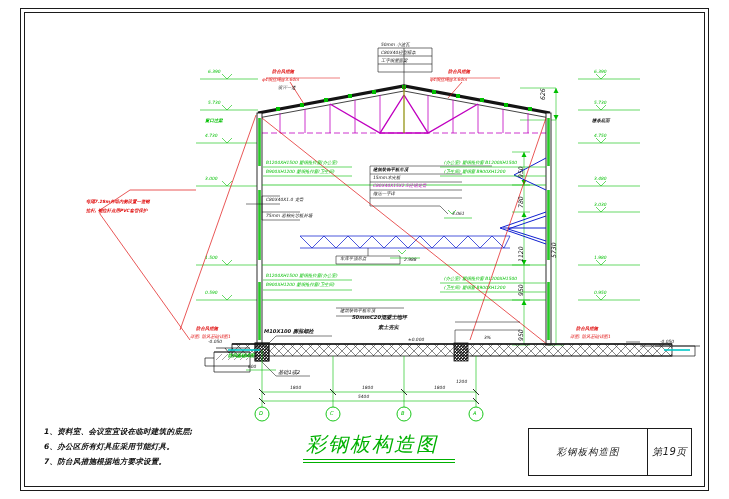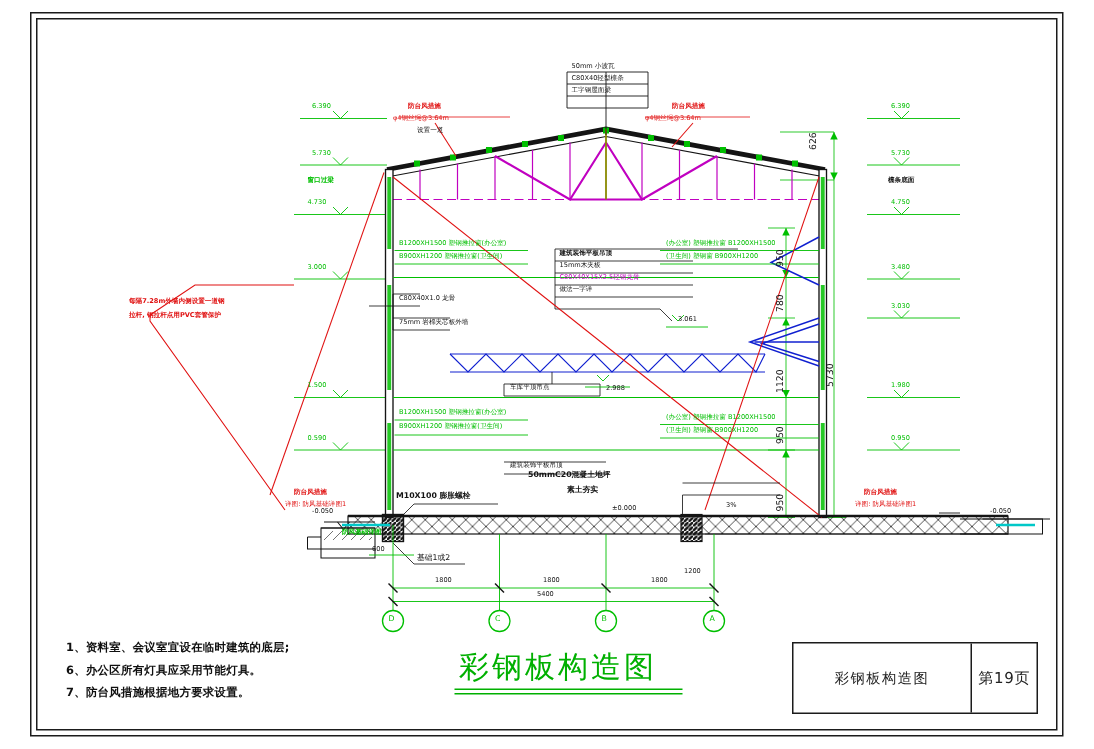--- a/index.html
+++ b/index.html
@@ -3,20 +3,21 @@
 <meta charset="utf-8">
 <style>
   html,body{margin:0;padding:0;background:#ffffff;}
   body{
     width:729px;height:499px;overflow:hidden;position:relative;
     font-family:"DejaVu Sans","Liberation Sans",sans-serif;
   }
   #sheet{
     position:absolute;left:0;top:0;width:729px;height:409px;
     background:#fff;
+    font-style:italic;
   }
   .frame-outer{
     position:absolute;left:20px;top:8px;width:689px;height:483px;
     border:1.6px solid #1b1b1b;box-sizing:border-box;
   }
   .frame-inner{
     position:absolute;left:24px;top:12px;width:681px;height:475px;
     border:0.8px solid #1b1b1b;box-sizing:border-box;
   }
   svg#dwg{position:absolute;left:0;top:0;width:729px;height:499px;}

